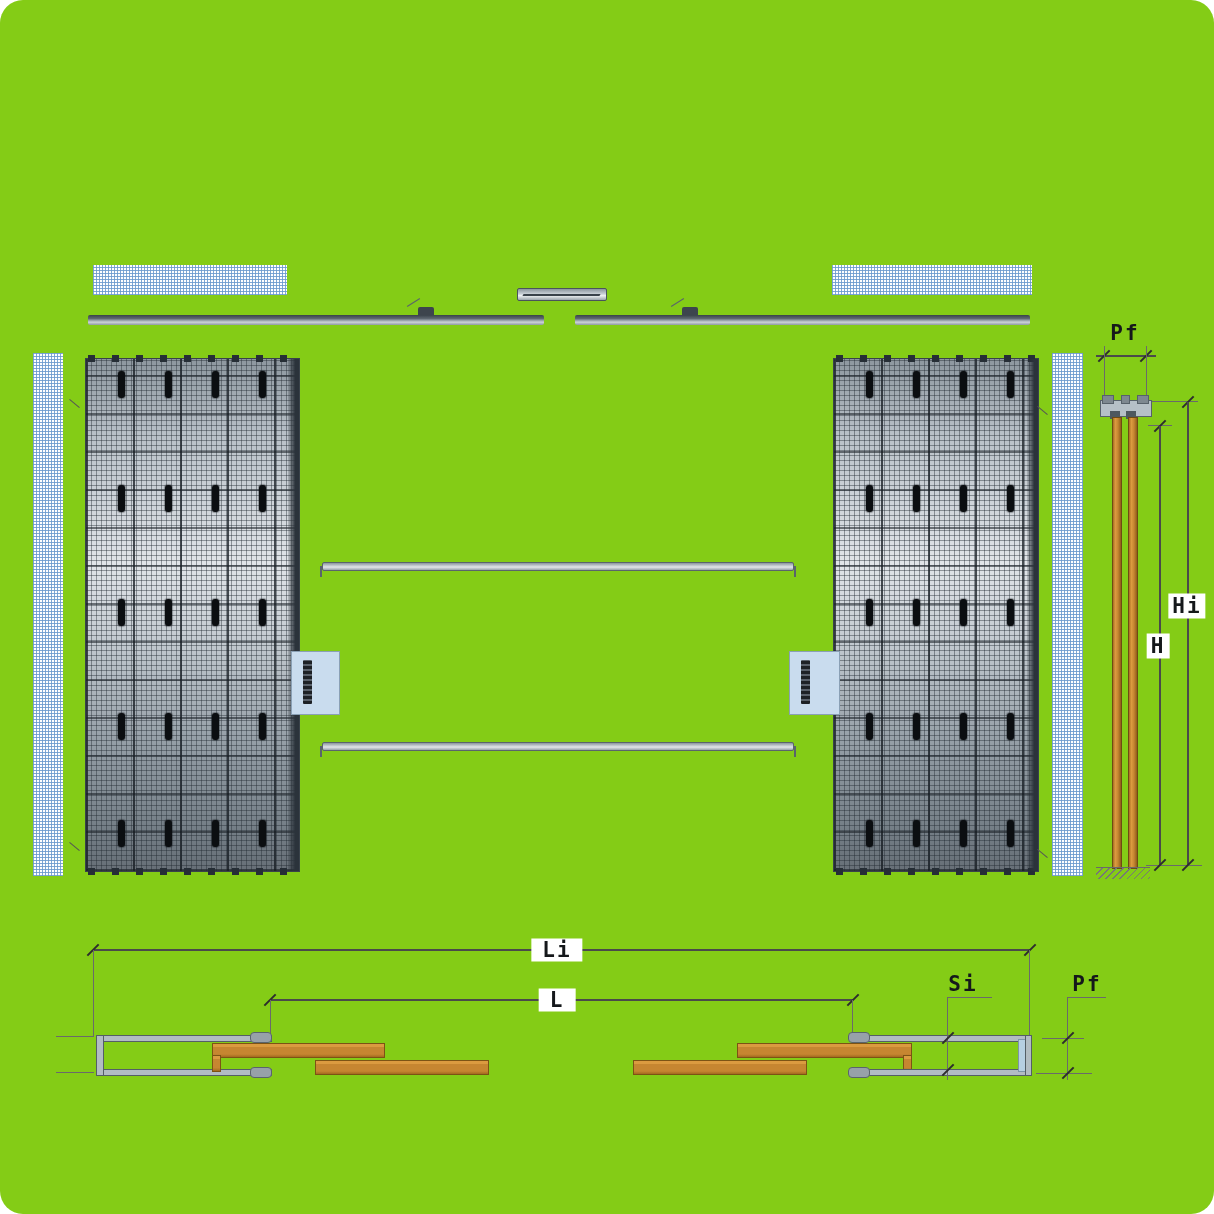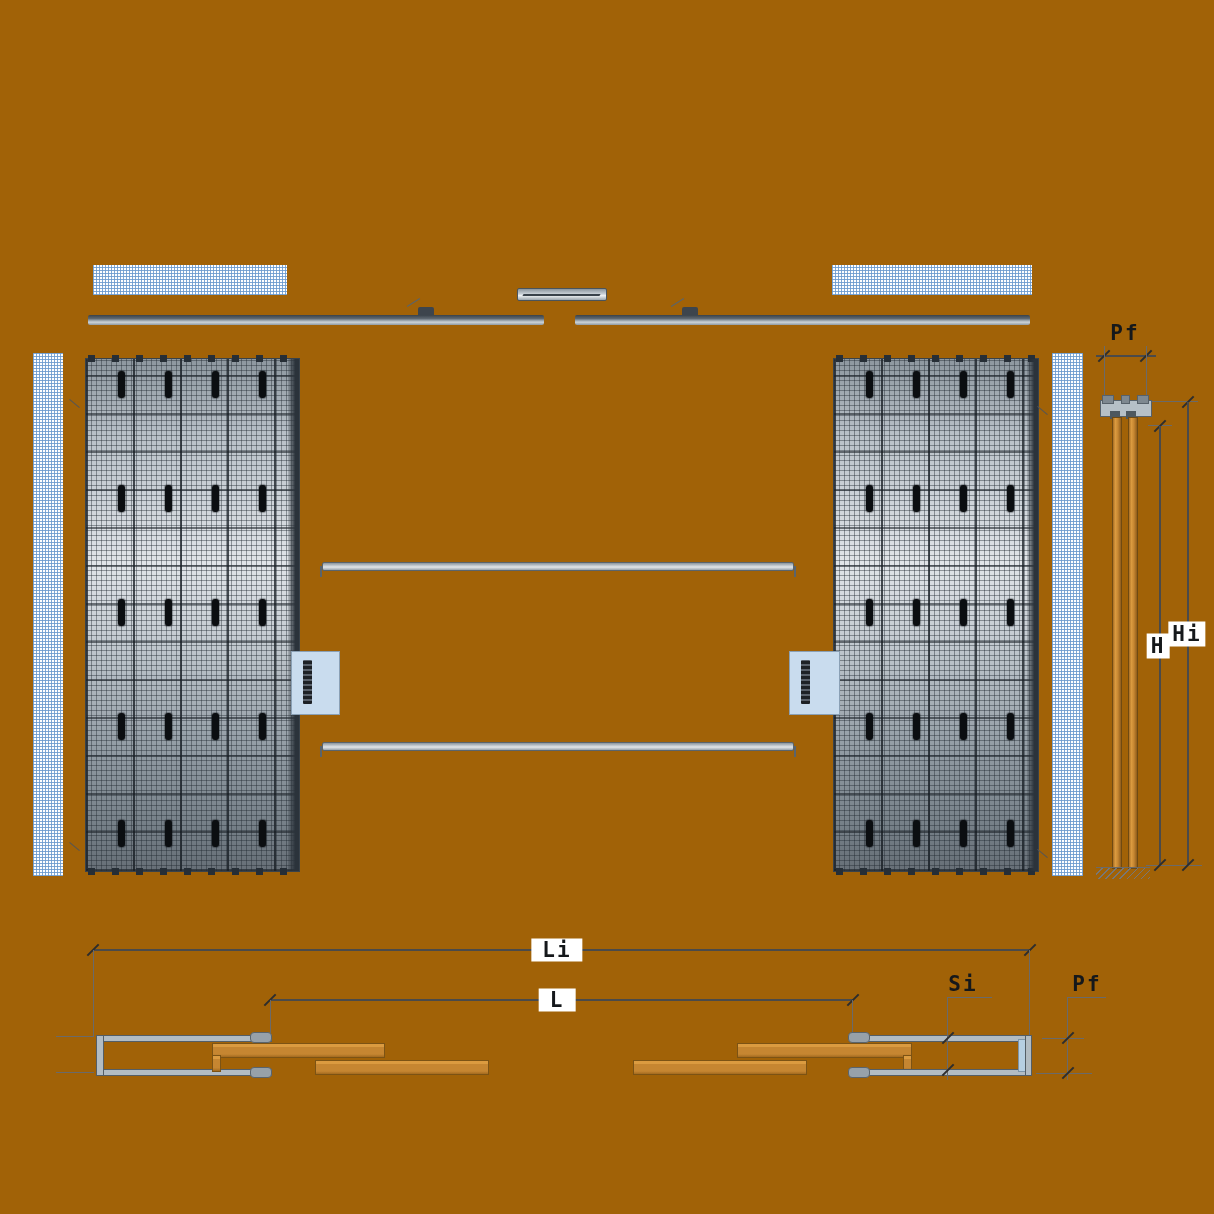--- a/index.html
+++ b/index.html
@@ -1,17 +1,17 @@
 <!DOCTYPE html>
 <html style="--wood: #c68631; --steel: #aeb8bf; --mesh-blue: #6f9ed0; --dimension: #4a4a4a; --sticker: #c9dcee; --panel-dark: #2b333b;"><head>
 <meta charset="utf-8">
 <style>
   html,body{margin:0;padding:0;background:#fff;}
   body{width:1214px;height:1214px;overflow:hidden;font-family:"DejaVu Sans Mono",monospace;}
-  .canvas{position:relative;width:1214px;height:1214px;background:#a16207;}
+  .canvas{position:relative;width:1214px;height:1214px;background:#84cc16;border-radius:23px;}
 
   
   .mesh{position:absolute;background-color:#fdfeff;
     background-image:
       repeating-linear-gradient(90deg, rgba(104,152,205,.85) 0 1px, transparent 1px 3px),
       repeating-linear-gradient(0deg,  rgba(104,152,205,.85) 0 1px, transparent 1px 3px);}
 
   
   .panel{position:absolute;
     background:
@@ -179,21 +179,21 @@
   <div class="thin" style="left:1152px;top:401px;width:46px;height:1px"></div>
   <div class="tick" style="left:1180px;top:401px"></div>
   <div class="thin" style="left:1148px;top:425px;width:24px;height:1px"></div>
   <div class="tick" style="left:1152px;top:425px"></div>
   <div class="vline" style="left:1159px;top:426px;height:440px"></div>
   <div class="vline" style="left:1187px;top:402px;height:464px"></div>
   <div class="thin" style="left:1146px;top:865px;width:56px;height:1px"></div>
   <div class="tick" style="left:1152px;top:864px"></div>
   <div class="tick" style="left:1180px;top:864px"></div>
   <span class="dim-label" style="left:1158px;top:646px;padding:2px 4px">H</span>
-  <span class="dim-label" style="left:1187px;top:634px;padding:2px 4px">Hi</span>
+  <span class="dim-label" style="left:1187px;top:606px;padding:2px 4px">Hi</span>
 
   <div class="hline" style="left:93px;top:949px;width:937px"></div>
   <div class="tick" style="left:85px;top:949px"></div>
   <div class="tick" style="left:1022px;top:949px"></div>
   <div class="thin" style="left:93px;top:950px;width:1px;height:86px"></div>
   <div class="thin" style="left:1029px;top:950px;width:1px;height:86px"></div>
   <span class="dim-label" style="left:557px;top:950px">Li</span>
 
   <div class="hline" style="left:270px;top:999px;width:583px"></div>
   <div class="tick" style="left:262px;top:999px"></div>

